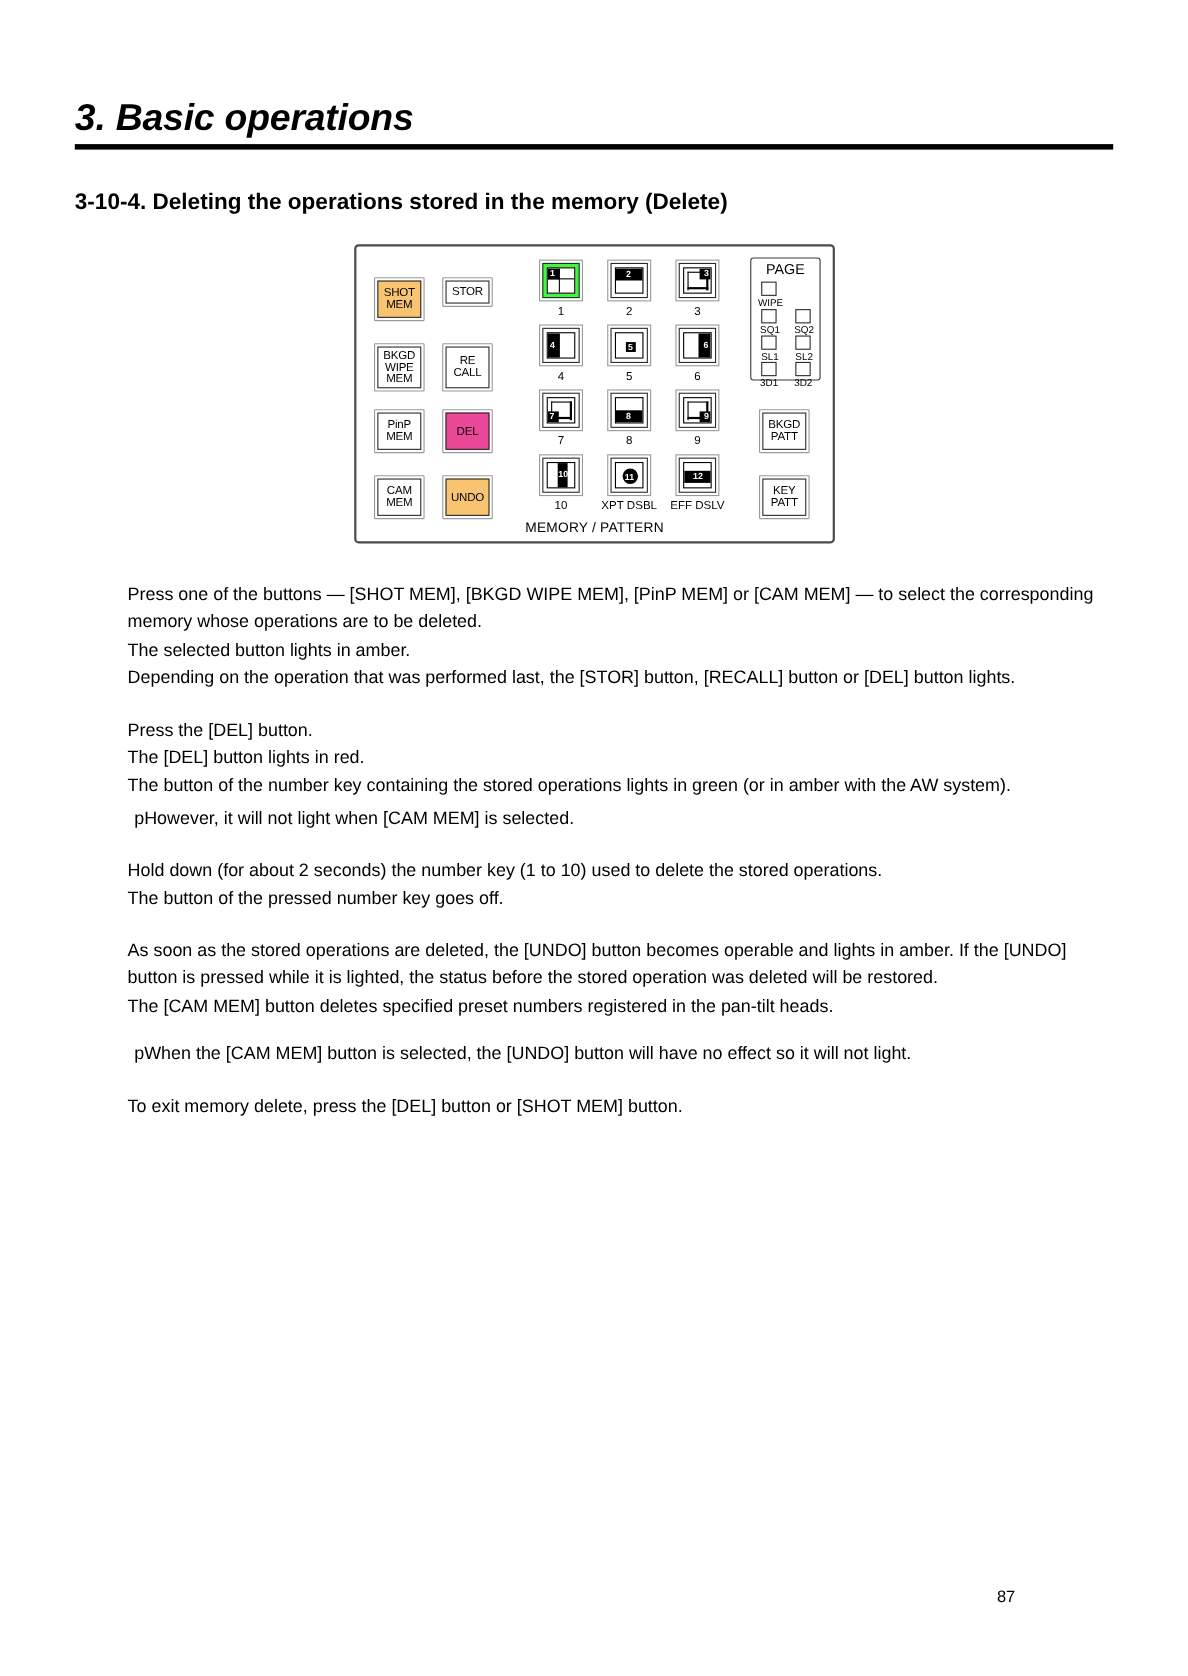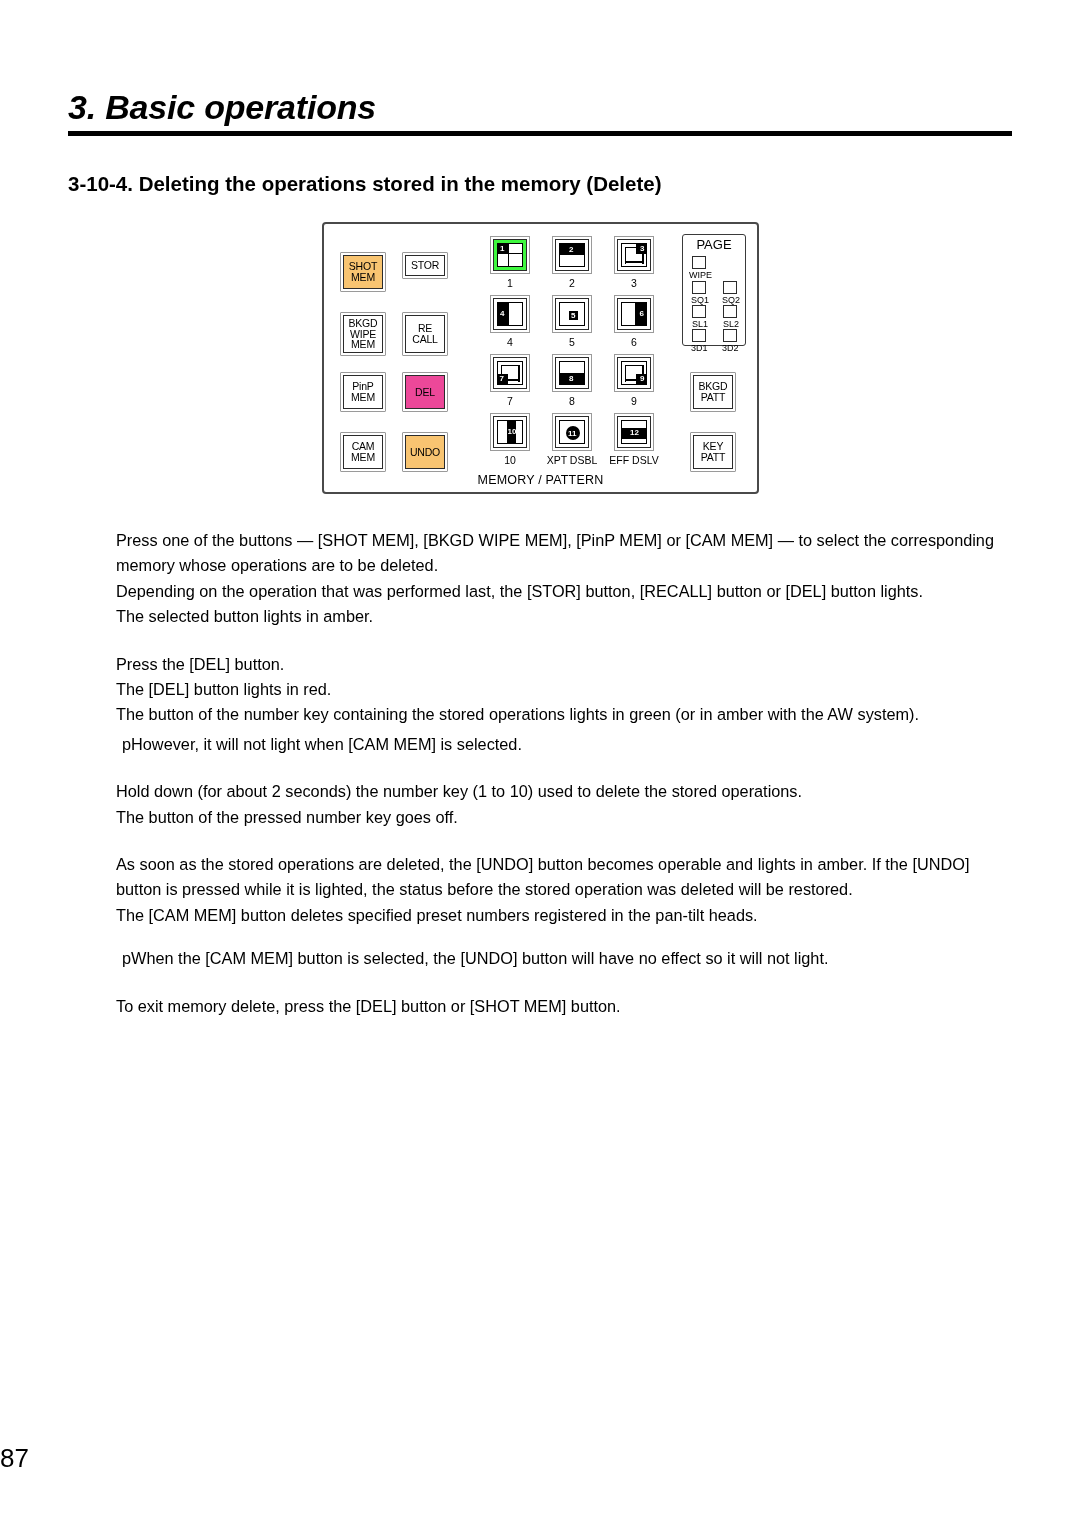--- a/index.html
+++ b/index.html
@@ -190,22 +190,22 @@
   .body-text p.gap { margin-top: 22px; }
   .body-text p.note { text-indent: 6px; margin-top: 4px; }
   .body-text p.note-tight { text-indent: 6px; margin-top: 18px; }
 
   
   .page-number {
     position: absolute;
     left: 0;
     width: 923px;
     top: 1443px;
-    text-align: left;
-    font-size: 26px;
+    text-align: right;
+    font-size: 15px;
   }
 </style>
 </head>
 <body>
 
 <div class="chapter-head">
   <div class="chapter-title">3. Basic operations</div>
   <div class="chapter-rule"></div>
 </div>
 
@@ -429,22 +429,22 @@
         <span>PATT</span>
       </div>
     </div>
 
     <div class="panel-caption">MEMORY / PATTERN</div>
   </div>
 </div>
 
 <div class="body-text">
   <p>Press one of the buttons — [SHOT MEM], [BKGD WIPE MEM], [PinP MEM] or [CAM MEM] — to select the corresponding memory whose operations are to be deleted.</p>
+  <p>The selected button lights in amber.</p>
   <p>Depending on the operation that was performed last, the [STOR] button, [RECALL] button or [DEL] button lights.</p>
-  <p>The selected button lights in amber.</p>
   <p class="gap">Press the [DEL] button.</p>
   <p>The [DEL] button lights in red.</p>
   <p>The button of the number key containing the stored operations lights in green (or in amber with the AW system).</p>
   <p class="note">pHowever, it will not light when [CAM MEM] is selected.</p>
   <p class="gap">Hold down (for about 2 seconds) the number key (1 to 10) used to delete the stored operations.</p>
   <p>The button of the pressed number key goes off.</p>
   <p class="gap">As soon as the stored operations are deleted, the [UNDO] button becomes operable and lights in amber. If the [UNDO] button is pressed while it is lighted, the status before the stored operation was deleted will be restored.</p>
   <p>The [CAM MEM] button deletes specified preset numbers registered in the pan-tilt heads.</p>
   <p class="note-tight">pWhen the [CAM MEM] button is selected, the [UNDO] button will have no effect so it will not light.</p>
   <p class="gap">To exit memory delete, press the [DEL] button or [SHOT MEM] button.</p>

